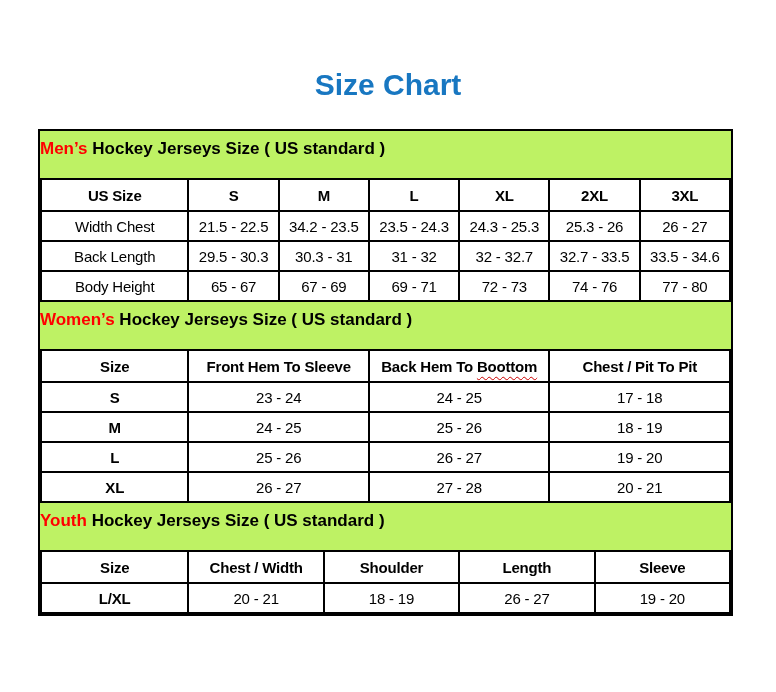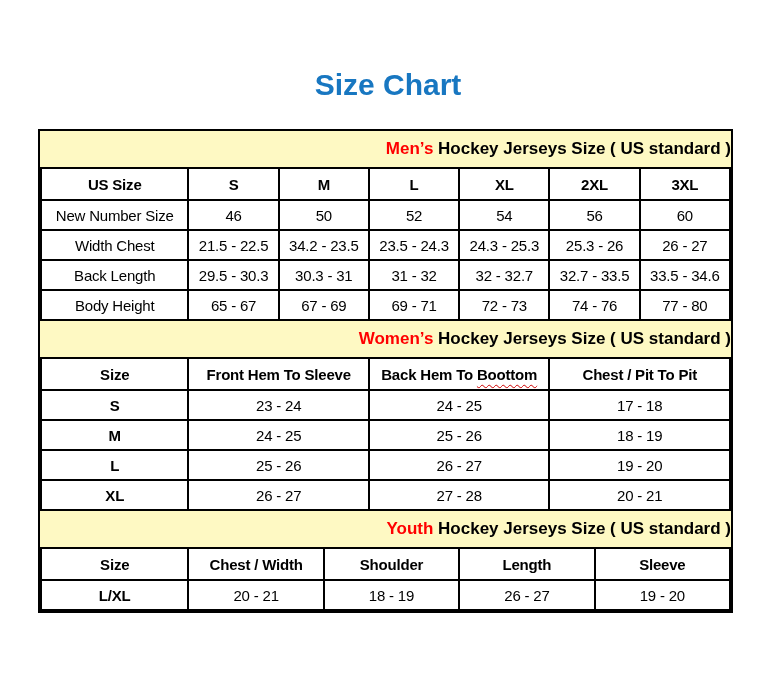--- a/index.html
+++ b/index.html
@@ -25,24 +25,24 @@
     letter-spacing: 0px;
     color: #1877c1;
   }
   .chart {
     width: 691px;
     margin-left: 38px;
     border: 2px solid #000000;
     background: #ffffff;
   }
   .band {
-    background: #fef9c3;
-    height: 36px;
+    background: #bef264;
+    height: 47px;
     line-height: 36px;
-    text-align: right;
+    text-align: left;
     font-size: 17px;
     font-weight: 700;
     white-space: pre;
   }
   .band .hl {
     color: #ff0000;
   }
   table.tbl {
     width: 100%;
     border-collapse: collapse;
@@ -98,29 +98,20 @@
           <th>S</th>
           <th>M</th>
           <th>L</th>
           <th>XL</th>
           <th>2XL</th>
           <th>3XL</th>
         </tr>
       </thead>
       <tbody>
         <tr>
-          <td class="">New Number Size</td>
-          <td>46</td>
-          <td>50</td>
-          <td>52</td>
-          <td>54</td>
-          <td>56</td>
-          <td>60</td>
-        </tr>
-        <tr>
           <td class="">Width Chest</td>
           <td>21.5 - 22.5</td>
           <td>34.2 - 23.5</td>
           <td>23.5 - 24.3</td>
           <td>24.3 - 25.3</td>
           <td>25.3 - 26</td>
           <td>26 - 27</td>
         </tr>
         <tr>
           <td class="">Back Length</td>

